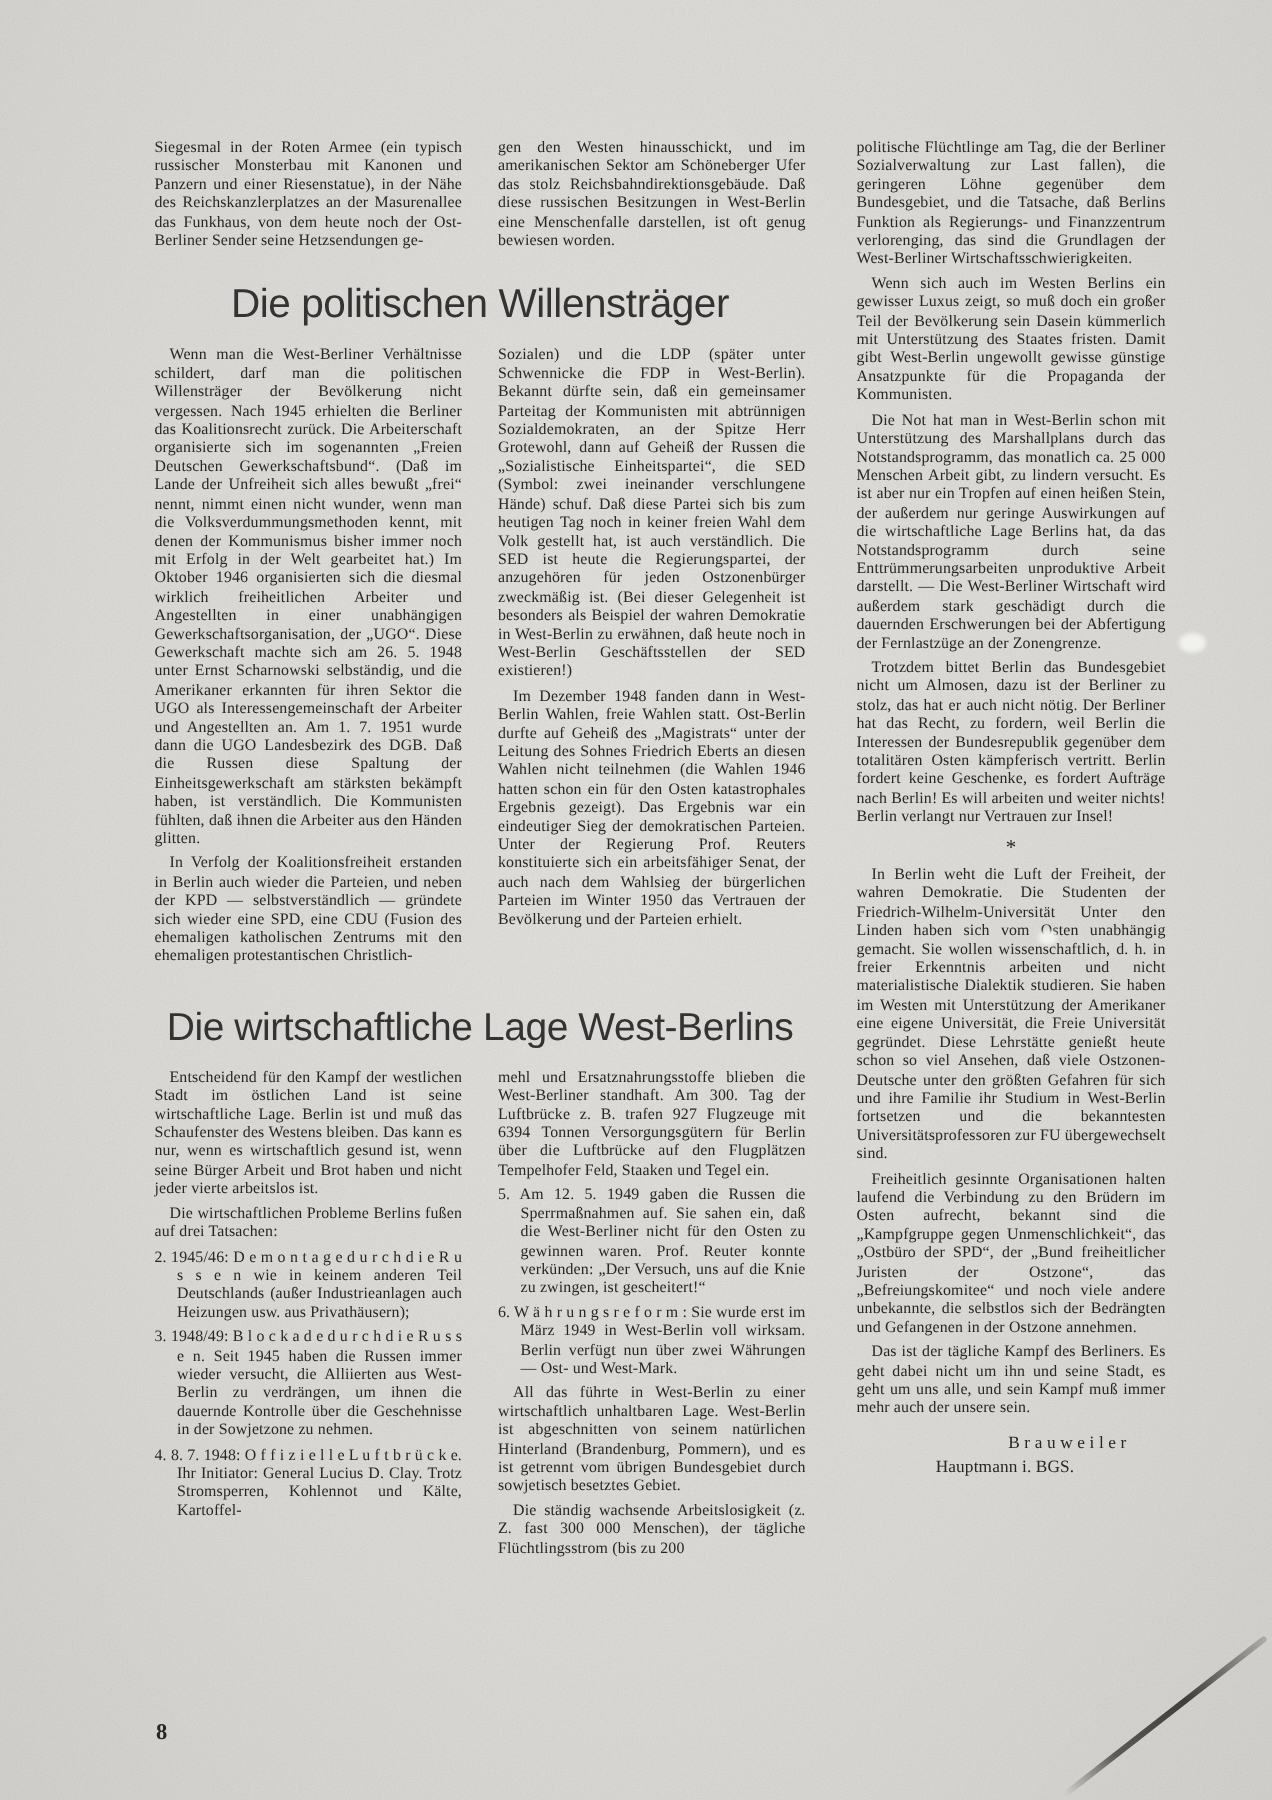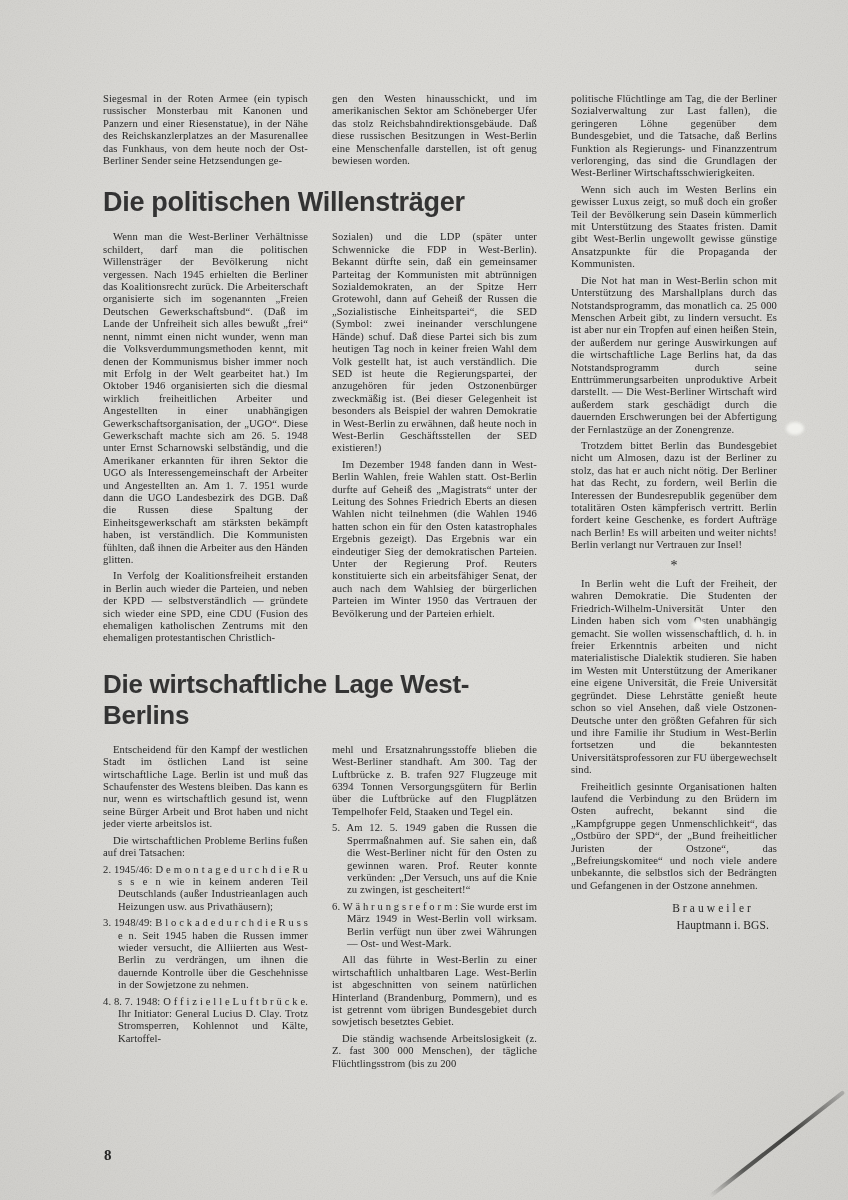--- a/index.html
+++ b/index.html
@@ -23,24 +23,24 @@
   .body-text p{
     font-size:10.6px;line-height:12.4px;
     text-align:justify;letter-spacing:.1px;
     margin:0 0 4px 0;
   }
   p.t-p{text-indent:10px;}
   p.t-p0{text-indent:0;}
   p.t-li{padding-left:15px;text-indent:-15px;}
   p.t-star{text-align:center;font-size:14px;margin:8px 0 6px 0;text-indent:0;}
   p.t-sig-name{text-align:right;padding-right:26px;margin-top:10px;font-size:11.5px;}
-  p.t-sig-title{text-align:right;padding-right:8px;font-size:11.5px;}
+  p.t-sig-title{text-align:center;padding-right:8px;font-size:11.5px;}
   .headline{
     font-family:"Liberation Sans","DejaVu Sans",sans-serif;
-    font-weight:700;text-align:left;color:#333;
+    font-weight:400;text-align:center;color:#333;
     letter-spacing:-.3px;
   }
   .headline.h1{font-size:27px;margin:16px 0 13px 0;}
   .headline.h2{font-size:26px;margin:20px 0 13px 0;}
   .page-number{
     position:absolute;left:104px;bottom:36px;
     font-weight:700;font-size:15px;color:#262626;
   }
   .scratch{
     position:absolute;right:-14px;bottom:54px;
@@ -113,20 +113,21 @@
     </div>
 
     <div class="col3 body-text">
         <p class="t-p0">politische Flüchtlinge am Tag, die der Berliner Sozialverwaltung zur Last fallen), die geringeren Löhne gegenüber dem Bundesgebiet, und die Tatsache, daß Berlins Funktion als Regierungs- und Finanzzentrum verlorenging, das sind die Grundlagen der West-Berliner Wirtschaftsschwierigkeiten.</p>
         <p class="t-p">Wenn sich auch im Westen Berlins ein gewisser Luxus zeigt, so muß doch ein großer Teil der Bevölkerung sein Dasein kümmerlich mit Unterstützung des Staates fristen. Damit gibt West-Berlin ungewollt gewisse günstige Ansatzpunkte für die Propaganda der Kommunisten.</p>
         <p class="t-p">Die Not hat man in West-Berlin schon mit Unterstützung des Marshallplans durch das Notstandsprogramm, das monatlich ca. 25 000 Menschen Arbeit gibt, zu lindern versucht. Es ist aber nur ein Tropfen auf einen heißen Stein, der außerdem nur geringe Auswirkungen auf die wirtschaftliche Lage Berlins hat, da das Notstandsprogramm durch seine Enttrümmerungsarbeiten unproduktive Arbeit darstellt. — Die West-Berliner Wirtschaft wird außerdem stark geschädigt durch die dauernden Erschwerungen bei der Abfertigung der Fernlastzüge an der Zonengrenze.</p>
         <p class="t-p">Trotzdem bittet Berlin das Bundesgebiet nicht um Almosen, dazu ist der Berliner zu stolz, das hat er auch nicht nötig. Der Berliner hat das Recht, zu fordern, weil Berlin die Interessen der Bundesrepublik gegenüber dem totalitären Osten kämpferisch vertritt. Berlin fordert keine Geschenke, es fordert Aufträge nach Berlin! Es will arbeiten und weiter nichts! Berlin verlangt nur Vertrauen zur Insel!</p>
         <p class="t-star">*</p>
         <p class="t-p">In Berlin weht die Luft der Freiheit, der wahren Demokratie. Die Studenten der Friedrich-Wilhelm-Universität Unter den Linden haben sich vom Osten unabhängig gemacht. Sie wollen wissenschaftlich, d. h. in freier Erkenntnis arbeiten und nicht materialistische Dialektik studieren. Sie haben im Westen mit Unterstützung der Amerikaner eine eigene Universität, die Freie Universität gegründet. Diese Lehrstätte genießt heute schon so viel Ansehen, daß viele Ostzonen-Deutsche unter den größten Gefahren für sich und ihre Familie ihr Studium in West-Berlin fortsetzen und die bekanntesten Universitätsprofessoren zur FU übergewechselt sind.</p>
         <p class="t-p">Freiheitlich gesinnte Organisationen halten laufend die Verbindung zu den Brüdern im Osten aufrecht, bekannt sind die „Kampfgruppe gegen Unmenschlichkeit“, das „Ostbüro der SPD“, der „Bund freiheitlicher Juristen der Ostzone“, das „Befreiungskomitee“ und noch viele andere unbekannte, die selbstlos sich der Bedrängten und Gefangenen in der Ostzone annehmen.</p>
+        <p class="t-p">Das ist der tägliche Kampf des Berliners. Es geht dabei nicht um ihn und seine Stadt, es geht um uns alle, und sein Kampf muß immer mehr auch der unsere sein.</p>
         <p class="t-sig-name">B r a u w e i l e r</p>
         <p class="t-sig-title">Hauptmann i. BGS.</p>
       </div>
 
   </div>
 
   <div class="page-number">8</div>
 
   <div class="scratch"></div>
   <div class="blemish b1"></div>

